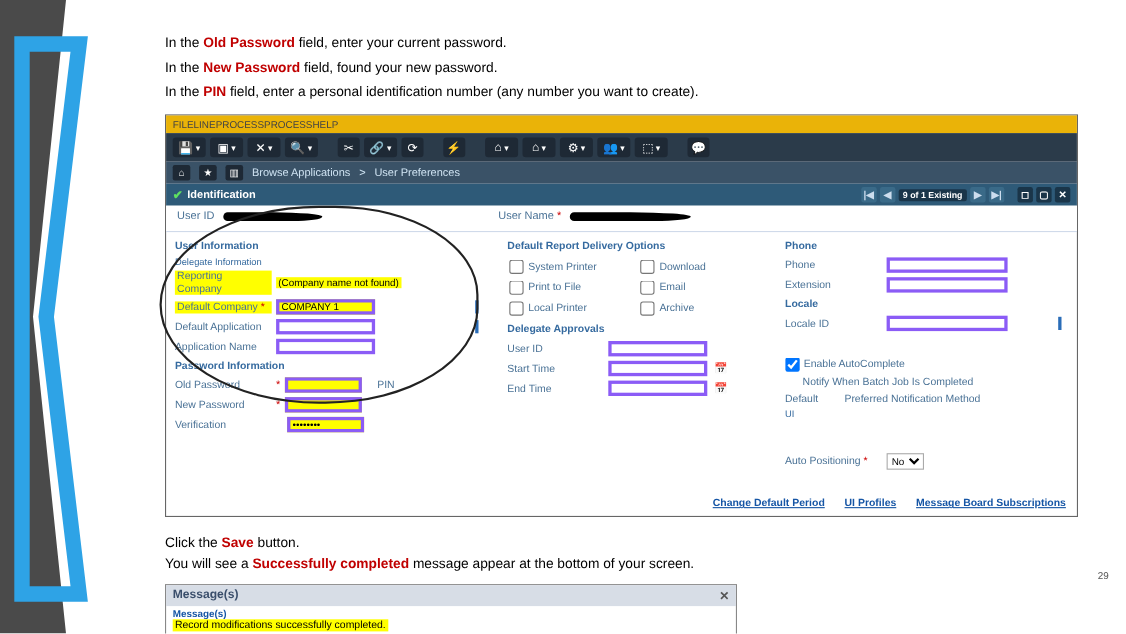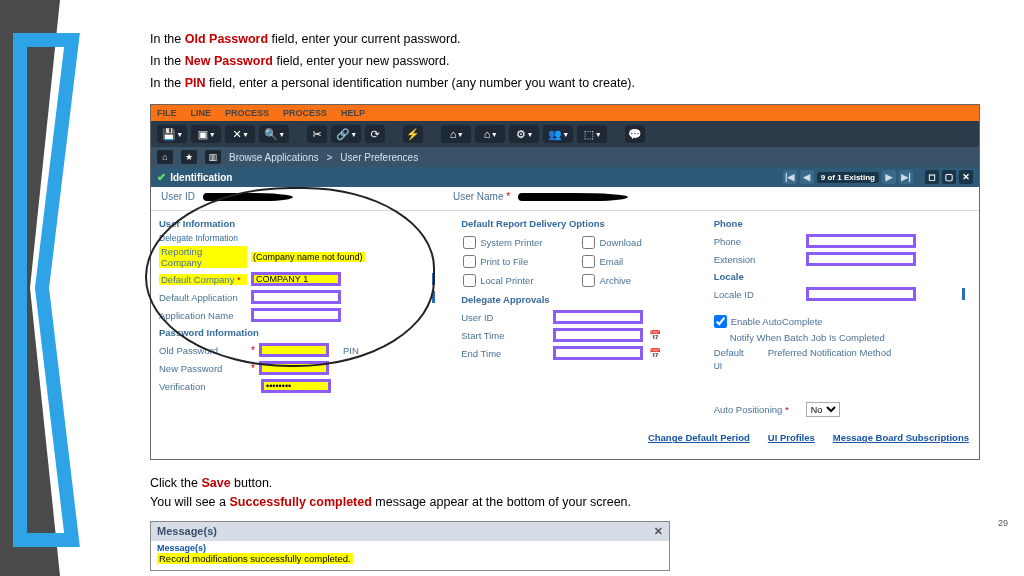--- a/index.html
+++ b/index.html
@@ -11,21 +11,21 @@
 
   .page { position: absolute; left: 150px; top: 30px; width: 840px; }
 
   .instr { font-size: 12.5px; line-height: 1.45; color: #000; margin-bottom: 4px; }
   .red { color: #c00000; font-weight: bold; }
   .redb { color: #c00000; font-weight: bold; }
 
   .app { border: 1px solid #666; margin-top: 12px; width: 830px; background: #fff; }
 
   
-  .menubar { background: #f97316; color: #444; padding: 3px 6px; display: flex; gap: 14px; font-size: 9px; font-weight: bold; }
+  .menubar { background: #eab308; color: #444; padding: 3px 6px; display: flex; font-size: 9px; }
   .menubar span { cursor: default; }
 
   
   .toolbar { background: #2b3b4a; padding: 4px 6px; display: flex; gap: 4px; align-items: center; }
   .tbtn { background: #1e2935; color: #fff; border-radius: 3px; width: 20px; height: 18px; display: flex; align-items: center; justify-content: center; font-size: 11px; }
   .tbtn.has-drop { width: 30px; position: relative; }
   .tbtn.has-drop::after { content: "▾"; font-size: 8px; margin-left: 2px; }
   .tgap { width: 10px; }
 
   
@@ -57,21 +57,21 @@
   .row label { color: #4a7296; width: 88px; font-size: 9.5px; }
   .row input[type=text] { border: 3px solid #8b5cf6; height: 14px; font-size: 9px; padding: 0 2px; background: #fff; }
   .hl { background: #ffff00 !important; }
   .hltxt { background: #ffff00; padding: 0 2px; }
   .req { color: #c00; }
   .cbrow { display: flex; align-items: center; gap: 4px; padding: 2px 2px; }
   .cbrow label { color: #4a7296; font-size: 9.5px; }
   .cal { color: #5a7ea8; font-size: 10px; margin-left: 2px; }
   .bluebar { display: inline-block; width: 3px; height: 12px; background: #2a6db8; margin-left: auto; margin-right: 6px; }
 
-  .bottomlinks { position: absolute; right: 10px; bottom: 16px; display: flex; gap: 18px; font-size: 9.5px; }
+  .bottomlinks { position: absolute; right: 10px; bottom: 6px; display: flex; gap: 18px; font-size: 9.5px; }
   .bottomlinks a { color: #1555a5; text-decoration: underline; font-weight: bold; }
 
   
   .circle-annot { position: absolute; border: 2px solid #222; border-radius: 50% 45% 48% 50%; pointer-events: none; }
 
   
   .lower { margin-top: 14px; font-size: 12.5px; line-height: 1.45; }
 
   
   .msgbox { margin-top: 10px; border: 1px solid #888; width: 520px; background: #fff; }
@@ -94,21 +94,21 @@
     <polygon points="20,40 72,40 42,288 72,540 20,540" fill="none" stroke="#2ea3e6" stroke-width="14"></polygon>
   </svg>
 </div>
 
 <div class="page">
 
   <p class="instr">
     <span>In the </span><span class="red">Old Password</span><span> field, enter your current password.</span>
   </p>
   <p class="instr">
-    <span>In the </span><span class="red">New Password</span><span> field, enter your new password.</span>
+    <span>In the </span><span class="red">New Password</span><span> field, found your new password.</span>
   </p>
   <p class="instr">
     <span>In the </span><span class="red">PIN</span><span> field, enter a personal identification number (any number you want to create).</span>
   </p>
 
   <div class="app">
 
     <div class="menubar">
       <span>FILE</span>
       <span>LINE</span>
@@ -279,21 +279,21 @@
             <input type="text" style="width: 110px;">
           </div>
 
         <div class="sect-title">Locale</div>
         <div class="row">
             <label>Locale ID</label>
             <input type="text" style="width: 110px;">
             <span class="bluebar"></span>
           </div>
 
-        <div class="cbrow" style="margin-top:10px">
+        <div class="cbrow" style="margin-top:20px">
             <input type="checkbox" checked="" style="">
             <label>Enable AutoComplete</label>
           </div>
         <div class="cbrow" style="padding-left:18px">
             <label>Notify When Batch Job Is Completed</label>
           </div>
         <div class="row">
             <label style="width:50px">Default</label>
             <label style="width:auto">Preferred Notification Method</label>
           </div>

